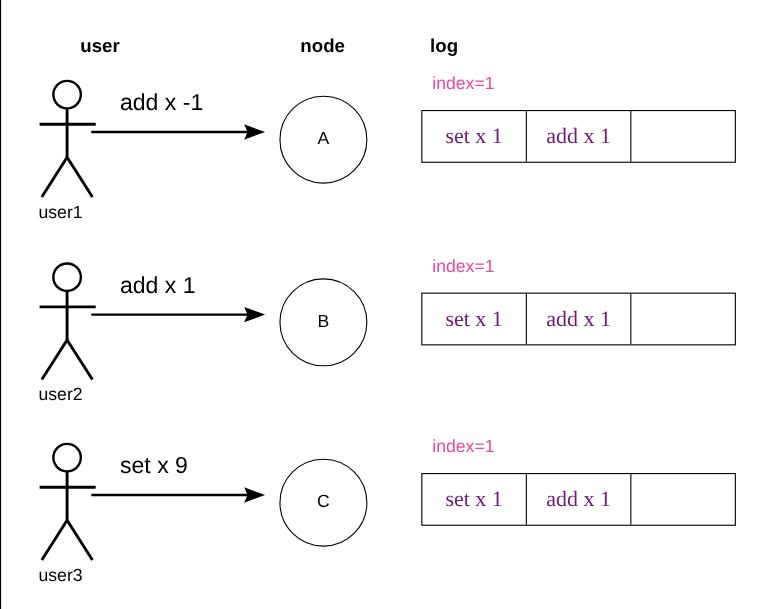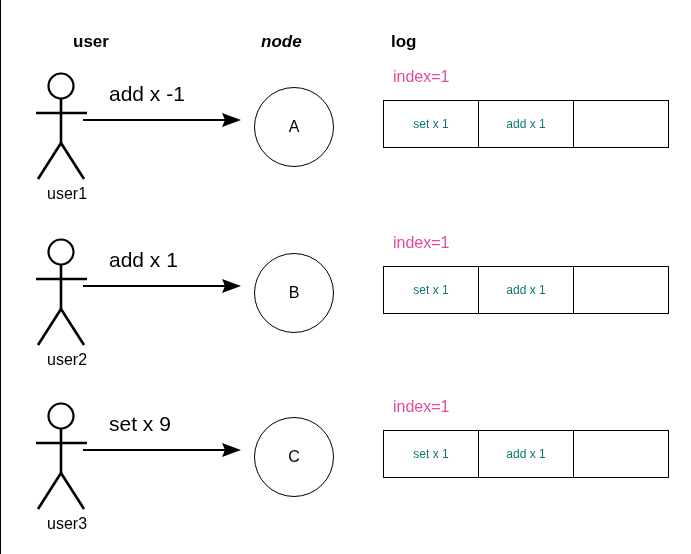--- a/index.html
+++ b/index.html
@@ -20,34 +20,34 @@
     overflow: hidden;
   }
   .col-header {
     position: absolute;
     font-weight: bold;
     font-size: 17px;
     color: #000000;
     white-space: nowrap;
   }
   .hdr-user { left: 44px;  top: 32px; margin-left: 28px; }
-  .hdr-node { left: 260px; top: 32px; font-style: italic; }
+  .hdr-node { left: 272px; top: 32px; }
   .hdr-log  { left: 390px; top: 32px; }
 
   .row { position: absolute; left: 0; width: 691px; height: 180px; }
   .row-1 { top: 60px; }
   .row-2 { top: 226px; }
   .row-3 { top: 390px; }
 
   
   .actor { position: absolute; left: 24px; top: 5px; width: 80px; height: 120px; }
   .actor svg { display: block; }
   .actor-label {
     position: absolute;
-    left: 46px;
+    left: 34px;
     top: 125px;
     font-size: 16px;
     color: #000000;
     white-space: nowrap;
     text-align: center;
   }
 
   
   .arrow { position: absolute; left: 80px; top: 48px; width: 165px; height: 24px; }
   .edge-label {
@@ -99,23 +99,24 @@
     box-sizing: border-box;
     background: #ffffff;
   }
   .log-cell {
     flex: 1 1 0;
     border-right: 1.6px solid #000000;
     box-sizing: border-box;
     display: flex;
     align-items: center;
     justify-content: center;
-    font-size: 12px;
-    color: #0f766e;
-    white-space: nowrap;
+    font-size: 20px;
+    color: #701a75;
+    white-space: nowrap;
+    font-family: Liberation Serif, serif;
   }
   .log-cell:last-child { border-right: none; }
 </style>
 </head>
 <body>
 
 <div id="canvas">
 
   <div class="col-header hdr-user">user</div>
   <div class="col-header hdr-node">node</div>

